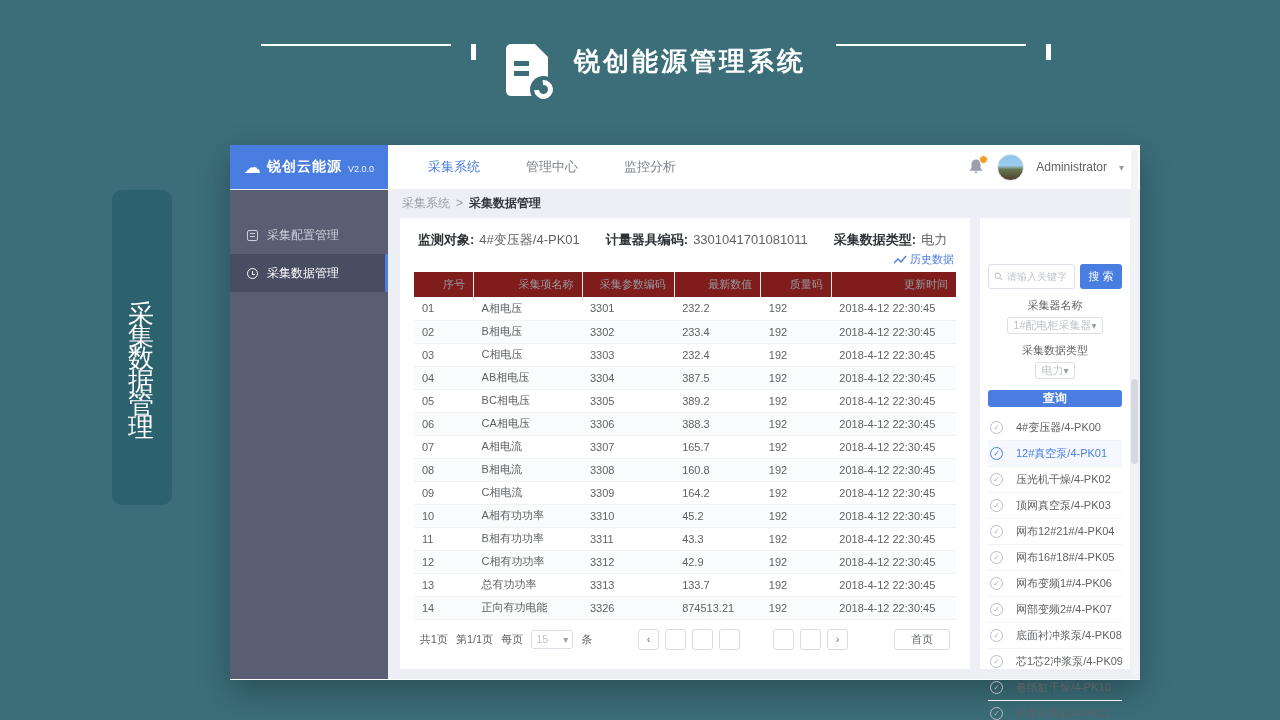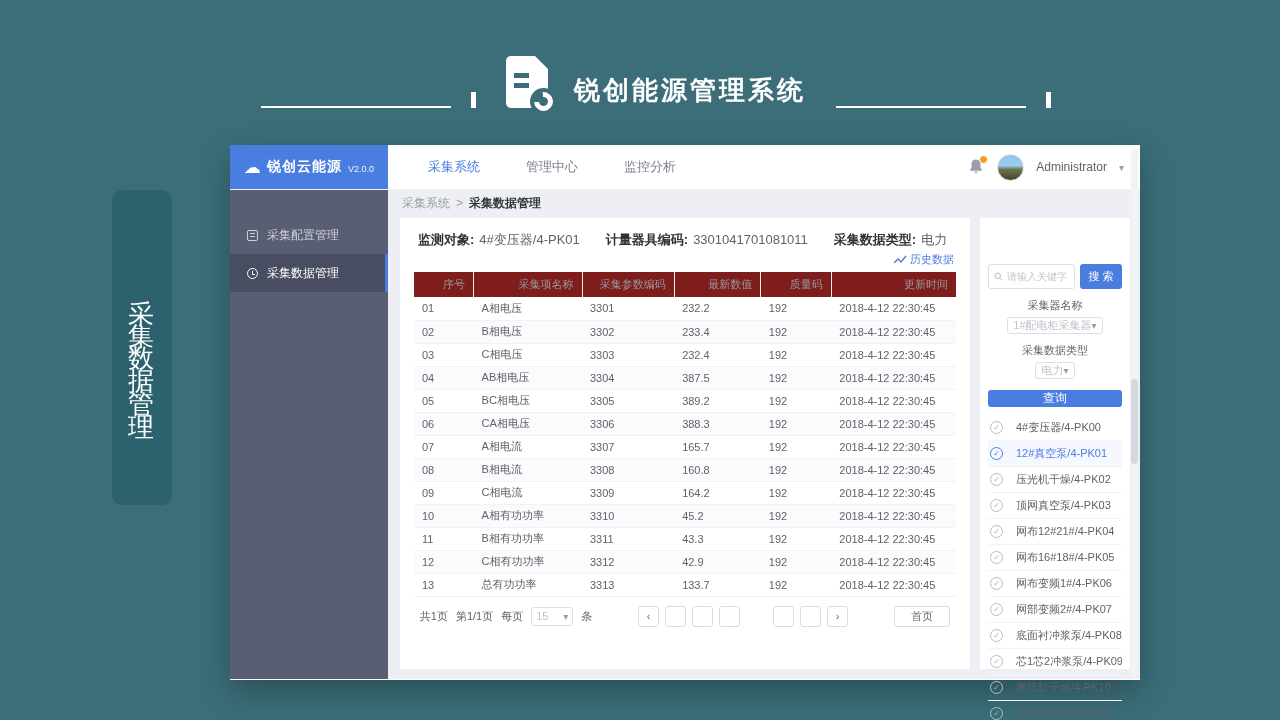--- a/index.html
+++ b/index.html
@@ -5,21 +5,21 @@
   * { margin:0; padding:0; box-sizing:border-box; }
   html,body { width:1280px; height:720px; }
   body {
     background:#3b6e79;
     font-family:"Liberation Sans","DejaVu Sans",sans-serif;
     position:relative; overflow:hidden;
   }
 
   
   .banner { position:absolute; top:44px; left:0; right:0; height:64px;
-    display:flex; align-items:flex-end; justify-content:center; gap:16px;margin-left:32px; }
+    display:flex; align-items:flex-start; justify-content:center; gap:16px;margin-left:32px; }
   .banner-line { width:190px; height:2px; background:#ffffff; }
   .banner-tick { width:5px; height:16px; background:#ffffff; margin-left:4px; }
   .banner-title { font-size:26px; font-weight:bold; color:#ffffff; letter-spacing:3px; margin-left:10px; margin-right:14px;}
   .banner-icon { position:relative; width:42px; height:52px; background:#ffffff; border-radius:5px; margin-left:14px;}
   .banner-icon::before { content:""; position:absolute; top:0; right:0;
     border-style:solid; border-width:0 13px 13px 0; border-color:#3b6e79 #3b6e79 transparent transparent; }
   .banner-icon::after { content:""; position:absolute; left:8px; top:17px; width:15px; height:5px;
     background:#3b6e79; box-shadow:0 10px 0 #3b6e79; }
   .banner-icon .arrow { position:absolute; right:-9px; bottom:-7px; width:27px; height:27px;
     border-radius:50%; background:#3b6e79; }
@@ -116,21 +116,21 @@
   .search-input input::placeholder { color:#c0c4cc; }
   .search-btn { width:42px; height:25px; background:#4a7de0; color:#ffffff; border:none;
     border-radius:3px; font-size:11px; cursor:pointer; font-family:inherit; flex:none;text-align:center; }
   .form-row { display:flex; align-items:center; gap:4px; margin-top:9px;flex-direction:column; }
   .form-label { color:#606266; white-space:nowrap; flex:none; }
   .select { flex:1; min-width:0; height:22px; border:1px solid #dcdfe6; border-radius:3px;
     display:flex; align-items:center; justify-content:space-between; padding:0 5px;
     color:#bfc3cb; background:#fff; cursor:pointer; }
   .select span { overflow:hidden; white-space:nowrap; }
   .query-btn { height:26px; background:#4a7de0; color:#ffffff; border:none; border-radius:3px;
-    margin-top:11px; font-size:12px; cursor:pointer; font-family:inherit; width:100%; }
+    margin-top:11px; font-size:12px; cursor:pointer; font-family:inherit; width:100%;font-weight:bold; }
   .device-list { margin-top:8px; }
   .device { display:flex; align-items:center; gap:13px; height:26px;
     border-bottom:1px solid #f2f3f6; color:#606266; cursor:pointer; padding-left:2px; }
   .device.active { color:#4a7de0; background:#f5f9ff; }
   .icon-check { width:13px; height:13px; border:1px solid #b9bdc6; border-radius:50%;
     color:#adb2bb; font-size:8px; line-height:11px; text-align:center; flex:none; }
   .icon-check::after { content:"✓"; }
   .device.active .icon-check { border-color:#4a7de0; color:#4a7de0; }
   .device-label { overflow:hidden; white-space:nowrap; }
 
@@ -342,20 +342,28 @@
                   <td>2018-4-12 22:30:45</td>
                 </tr>
                 <tr>
                   <td>13</td>
                   <td>总有功功率</td>
                   <td>3313</td>
                   <td>133.7</td>
                   <td>192</td>
                   <td>2018-4-12 22:30:45</td>
                 </tr>
+                <tr>
+                  <td>14</td>
+                  <td>正向有功电能</td>
+                  <td>3326</td>
+                  <td>874513.21</td>
+                  <td>192</td>
+                  <td>2018-4-12 22:30:45</td>
+                </tr>
             </tbody>
           </table>
 
           <div class="pager-row">
             <span>共1页</span>
             <span>第1/1页</span>
             <span>每页</span>
             <span class="page-select">
               <span>15</span>
               <span class="caret">▾</span>

